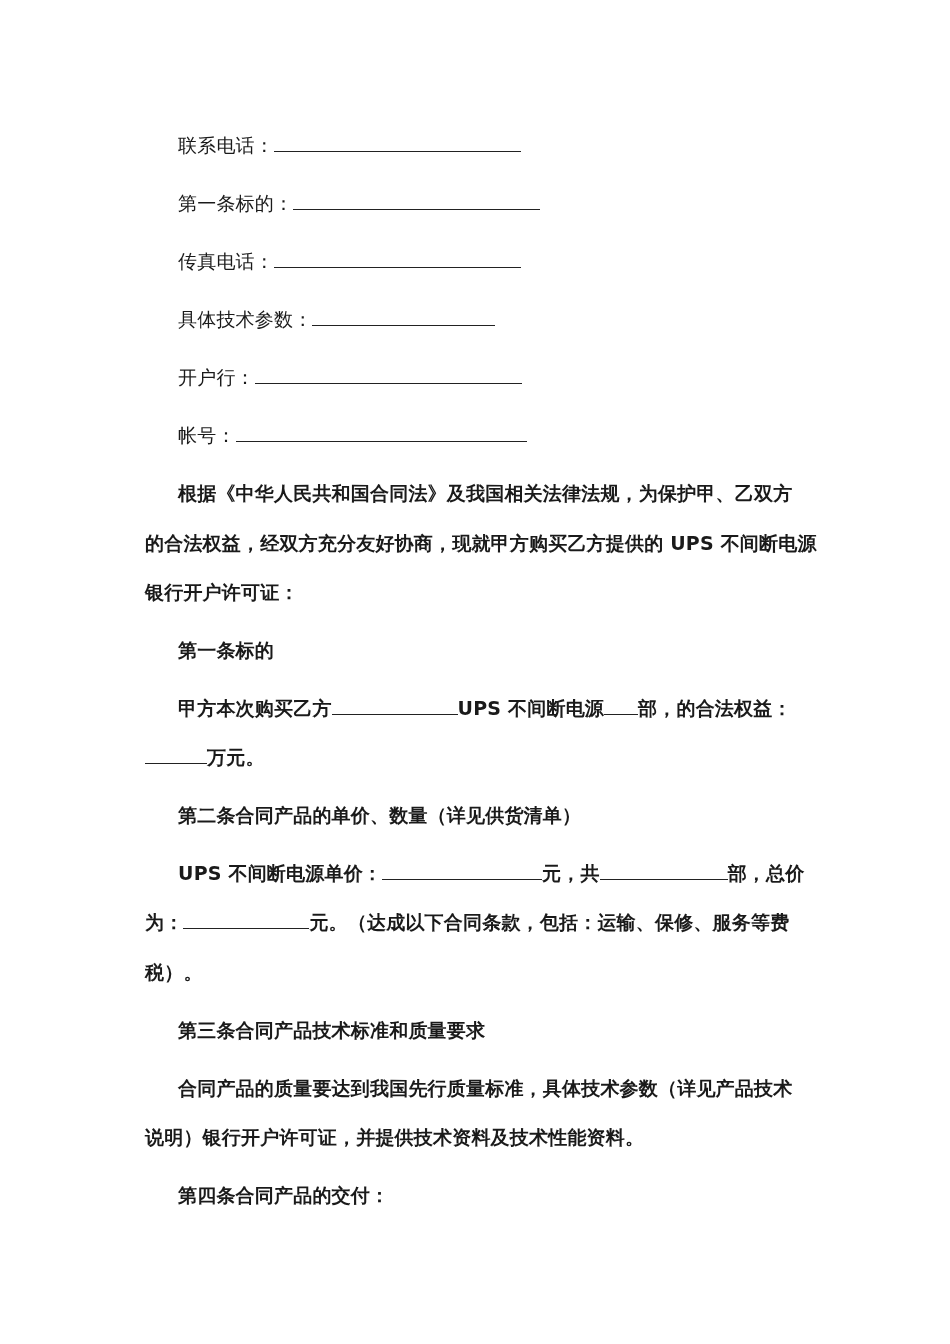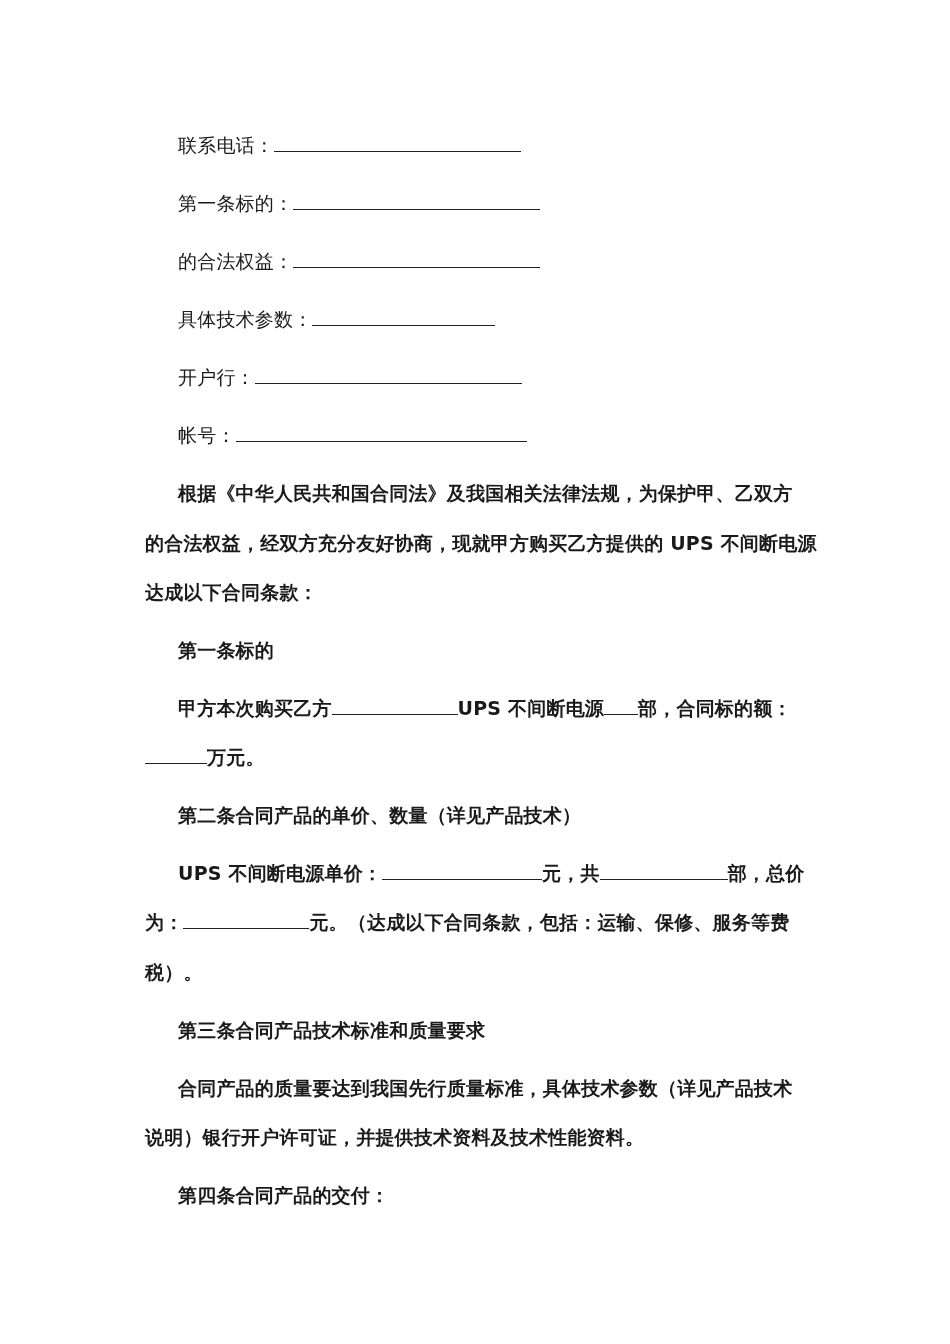--- a/index.html
+++ b/index.html
@@ -15,45 +15,45 @@
 
 <div>
 
   <div class="line field" style="top:133px">
     <span>联系电话：</span><span class="blank" style="width:247px"></span>
   </div>
   <div class="line field" style="top:191px">
     <span>第一条标的：</span><span class="blank" style="width:247px"></span>
   </div>
   <div class="line field" style="top:249px">
-    <span>的合法权益：</span><span class="blank" style="width:247px"></span>
+    <span>传真电话：</span><span class="blank" style="width:247px"></span>
   </div>
   <div class="line field" style="top:307px">
     <span>具体技术参数：</span><span class="blank" style="width:183px"></span>
   </div>
   <div class="line field" style="top:365px">
     <span>开户行：</span><span class="blank" style="width:267px"></span>
   </div>
   <div class="line field" style="top:423px">
     <span>帐号：</span><span class="blank" style="width:291px"></span>
   </div>
 
   <div class="line para" style="top:481px; left:178px">根据《中华人民共和国合同法》及我国相关法律法规，为保护甲、乙双方</div>
   <div class="line para" style="top:531px">的合法权益，经双方充分友好协商，现就甲方购买乙方提供的 UPS 不间断电源</div>
-  <div class="line para" style="top:580px">达成以下合同条款：</div>
+  <div class="line para" style="top:580px">银行开户许可证：</div>
 
   <div class="line para" style="top:638px; left:178px">第一条标的</div>
   <div class="line para" style="top:696px; left:178px">
-    <span>甲方本次购买乙方</span><span class="blank" style="width:126px"></span><span>UPS 不间断电源</span><span class="blank" style="width:34px"></span><span>部，合同标的额：</span>
+    <span>甲方本次购买乙方</span><span class="blank" style="width:126px"></span><span>UPS 不间断电源</span><span class="blank" style="width:34px"></span><span>部，的合法权益：</span>
   </div>
   <div class="line para" style="top:745px">
     <span class="blank" style="width:62px"></span><span>万元。</span>
   </div>
 
-  <div class="line para" style="top:803px; left:178px">第二条合同产品的单价、数量（详见产品技术）</div>
+  <div class="line para" style="top:803px; left:178px">第二条合同产品的单价、数量（详见供货清单）</div>
   <div class="line para" style="top:861px; left:178px">
     <span>UPS 不间断电源单价：</span><span class="blank" style="width:160px"></span><span>元，共</span><span class="blank" style="width:128px"></span><span>部，总价</span>
   </div>
   <div class="line para" style="top:910px">
     <span>为：</span><span class="blank" style="width:126px"></span><span>元。（达成以下合同条款，包括：运输、保修、服务等费</span>
   </div>
   <div class="line para" style="top:960px">税）。</div>
 
   <div class="line para" style="top:1018px; left:178px">第三条合同产品技术标准和质量要求</div>
   <div class="line para" style="top:1076px; left:178px">合同产品的质量要达到我国先行质量标准，具体技术参数（详见产品技术</div>

